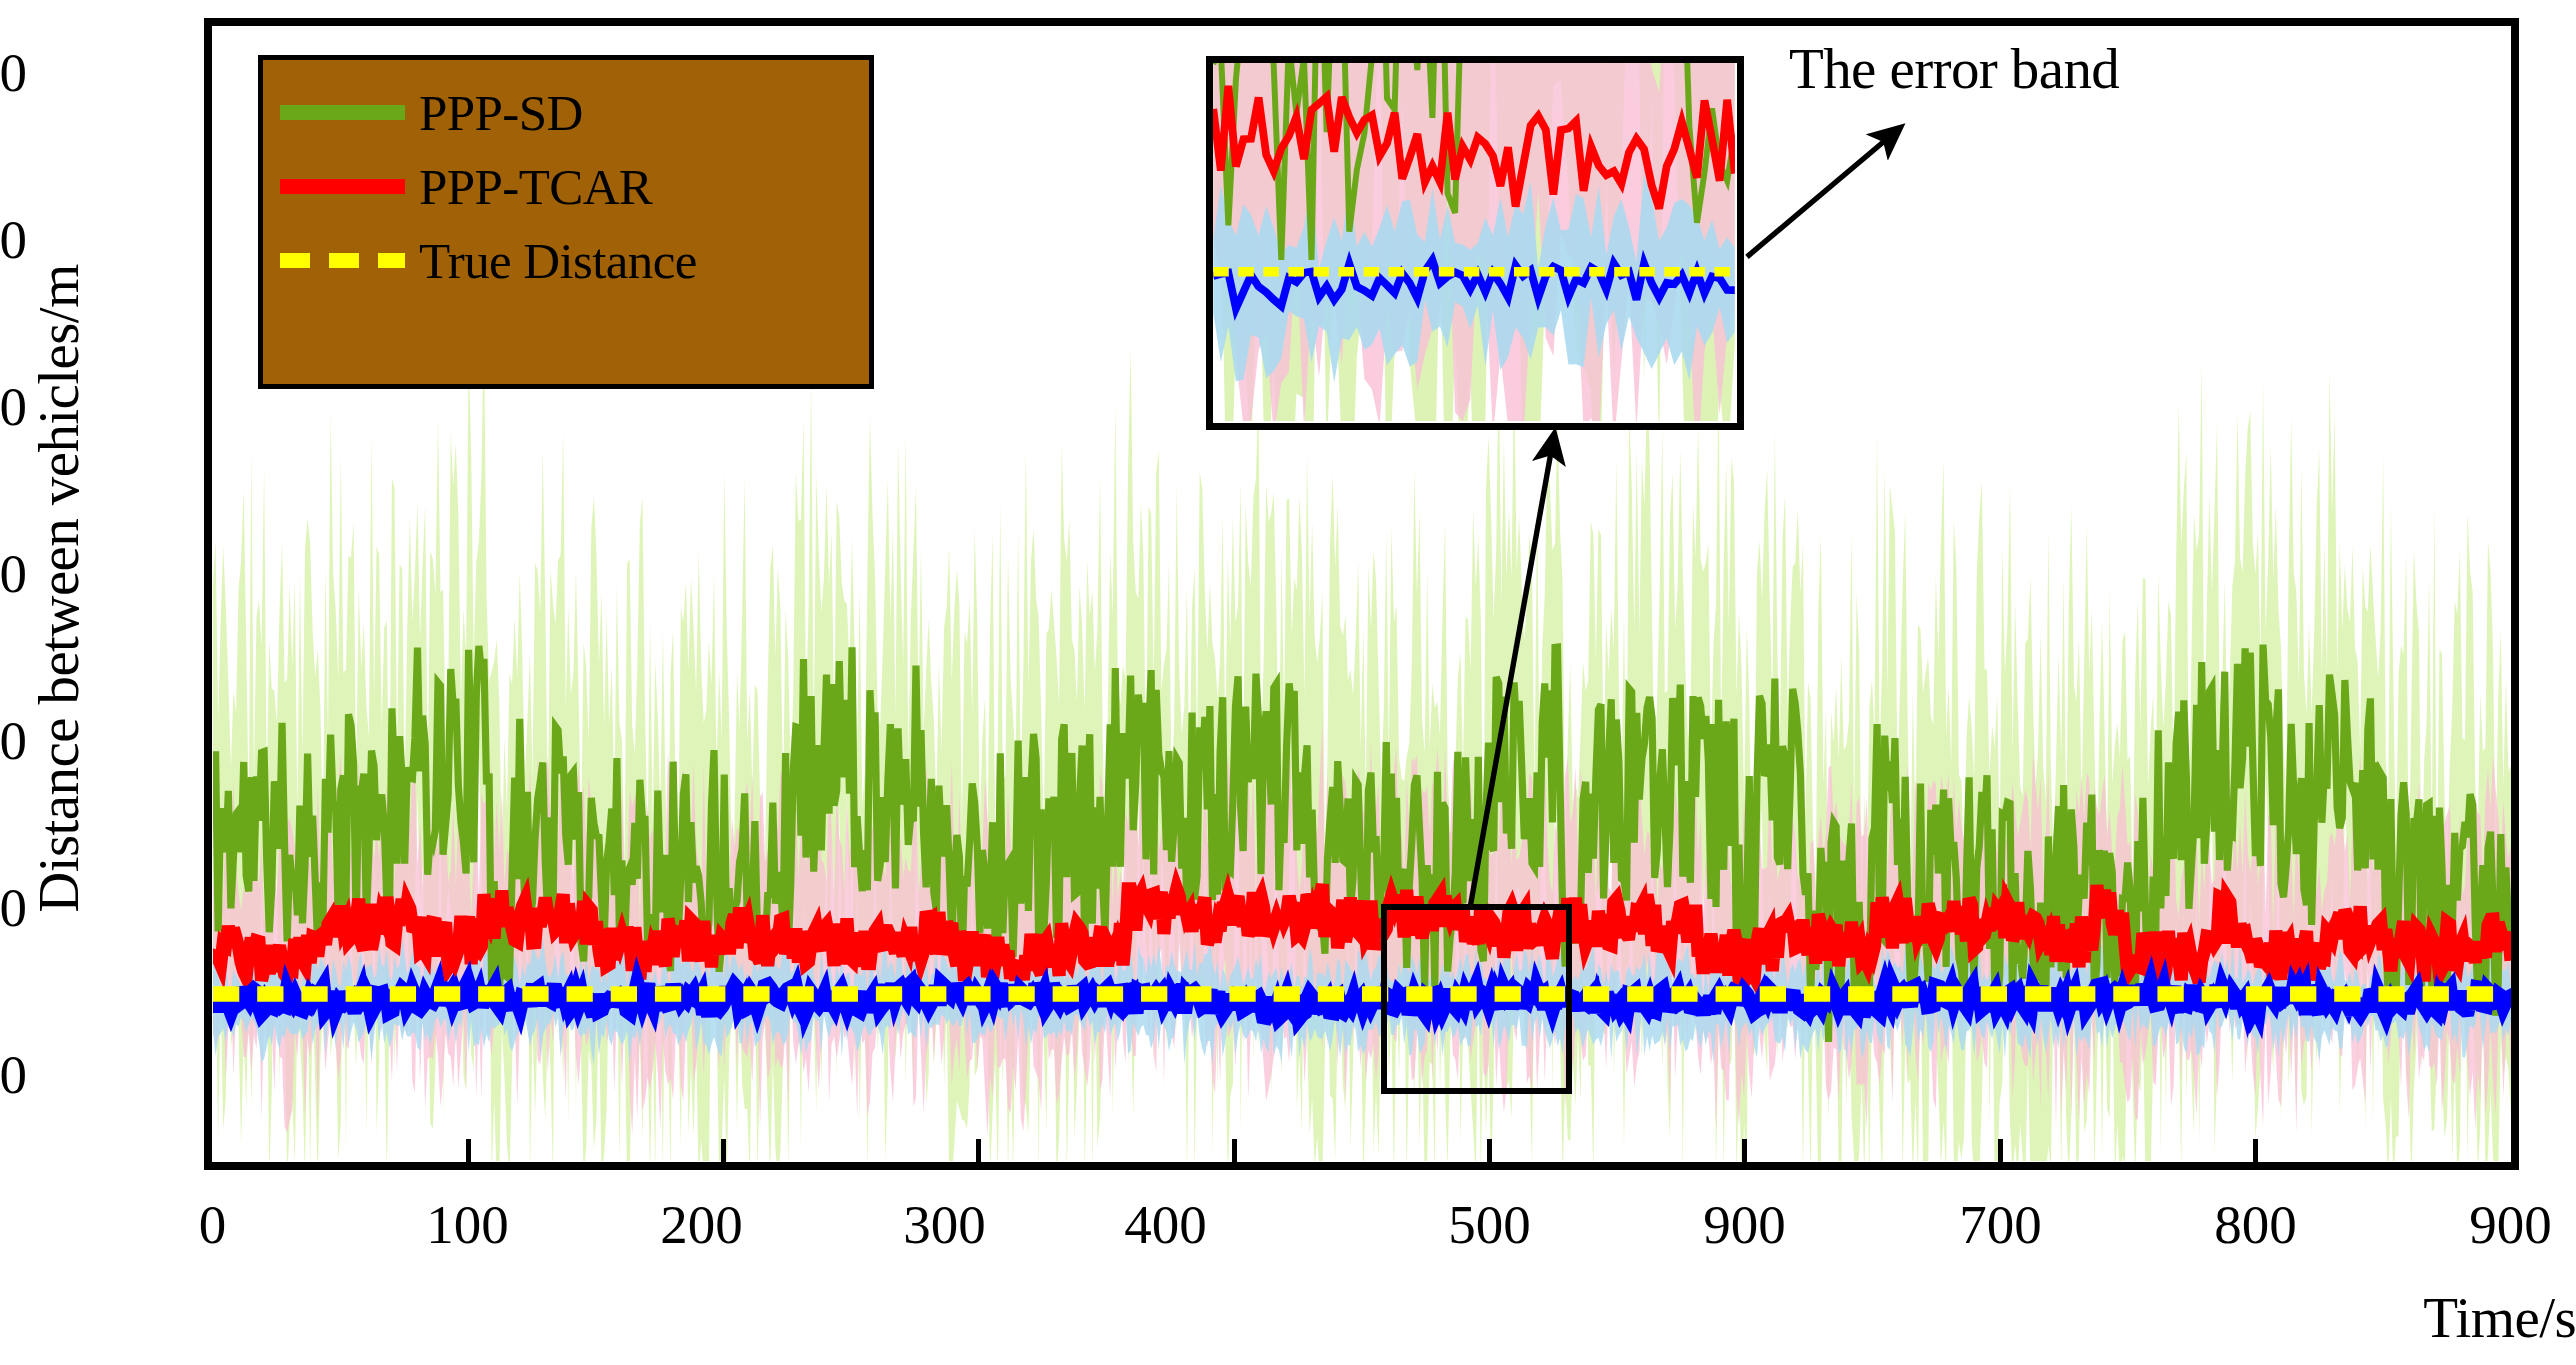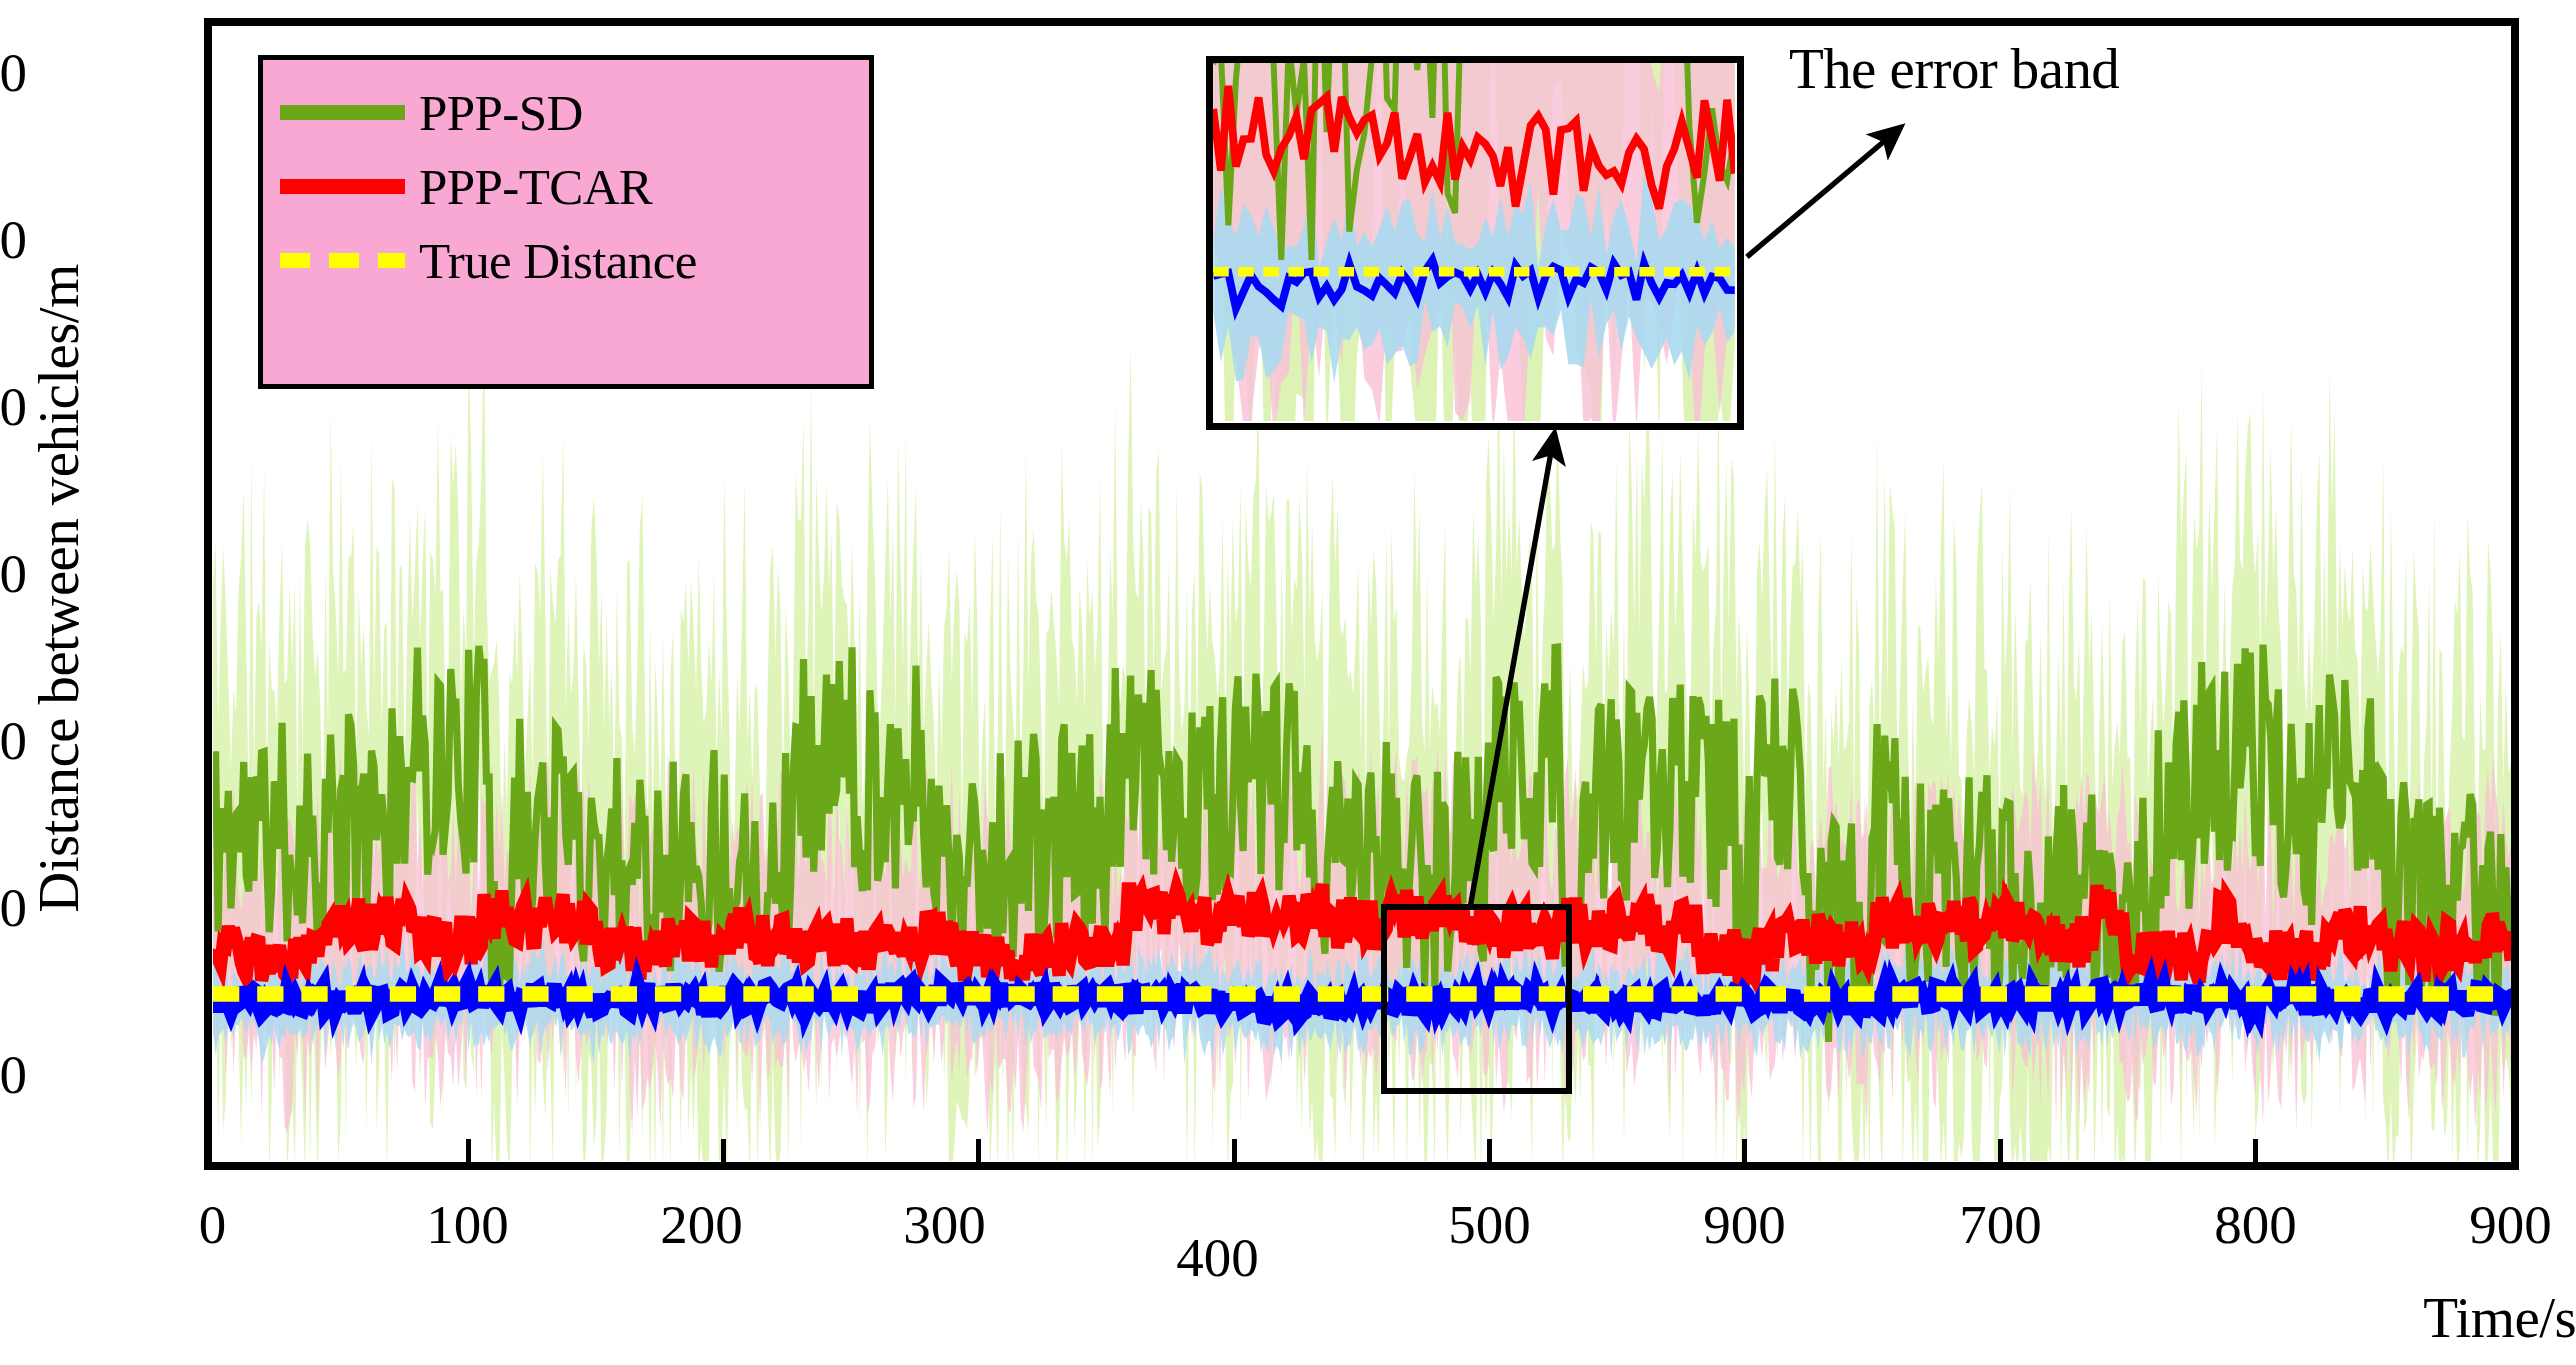--- a/index.html
+++ b/index.html
@@ -34,21 +34,21 @@
   }
   .x-tick-mark{position:absolute;height:31px;width:5.4px;background:#000;bottom:196px;}
   #x-axis-title{
     position:absolute;top:1285px;left:0;width:2576px;text-align:right;
     font-size:57px;color:#000;letter-spacing:-0.6px;
   }
 
   
   #legend{
     position:absolute;left:258px;top:55px;width:616px;height:334px;
-    border:5.4px solid #000;box-sizing:border-box;background:#f9a8d4;
+    border:5.4px solid #000;box-sizing:border-box;background:#a16207;
     padding:15.5px 0 0 0;
   }
   .legend-row{display:flex;align-items:center;height:74px;padding-left:16.7px;}
   .legend-swatch{width:125px;height:15.5px;flex:0 0 125px;margin-right:14.3px;}
   .legend-swatch.dashed{
     height:15.5px;background:transparent;
     background-image:linear-gradient(to right,currentColor 0 30px,transparent 30px 49px,
                      currentColor 49px 79px,transparent 79px 98px,currentColor 98px 125px);
   }
   .legend-label{font-size:51px;color:#000;white-space:nowrap;letter-spacing:-0.6px;}
@@ -153,21 +153,21 @@
   </svg>
 
   <div id="x-ticks">
       <div class="x-tick-label" style="left: 123px;">0</div>
       <div class="x-tick-label" style="left: 378px;">100</div>
       <div class="x-tick-mark" style="left: 466px;"></div>
       <div class="x-tick-label" style="left: 612px; text-align: center;">200</div>
       <div class="x-tick-mark" style="left: 721px;"></div>
       <div class="x-tick-label" style="left: 855px;">300</div>
       <div class="x-tick-mark" style="left: 976px;"></div>
-      <div class="x-tick-label" style="left: 1128px; margin-top: 33px;">400</div>
+      <div class="x-tick-label" style="left: 1076px;">400</div>
       <div class="x-tick-mark" style="left: 1232px;"></div>
       <div class="x-tick-label" style="left: 1400px;">500</div>
       <div class="x-tick-mark" style="left: 1487px;"></div>
       <div class="x-tick-label" style="left: 1655px;">900</div>
       <div class="x-tick-mark" style="left: 1742px;"></div>
       <div class="x-tick-label" style="left: 1911px;">700</div>
       <div class="x-tick-mark" style="left: 1998px;"></div>
       <div class="x-tick-label" style="left: 2166px;">800</div>
       <div class="x-tick-mark" style="left: 2253px;"></div>
       <div class="x-tick-label" style="left: 2421px;">900</div>

